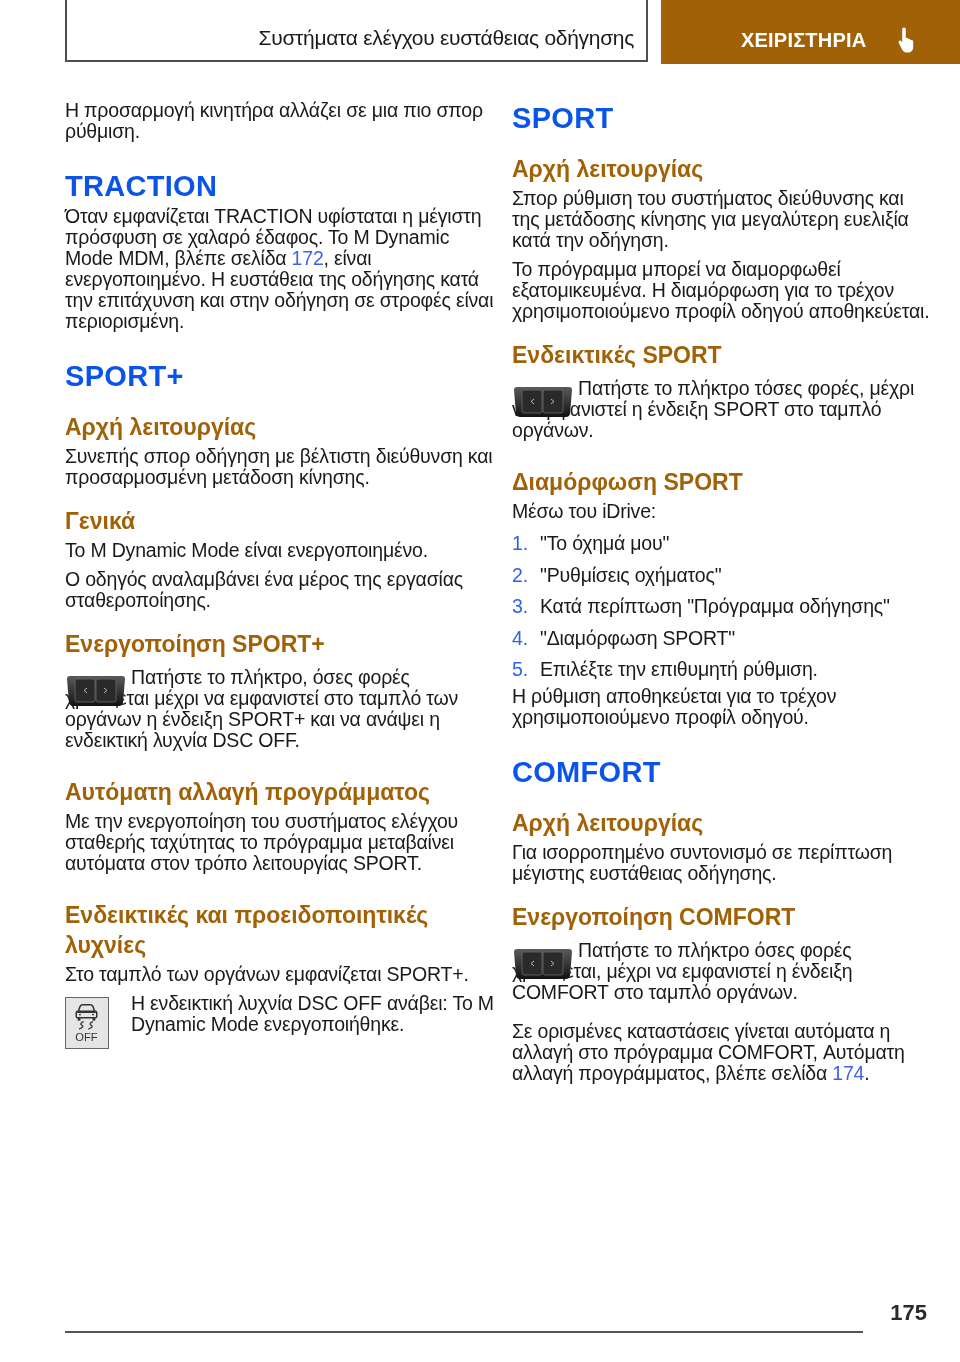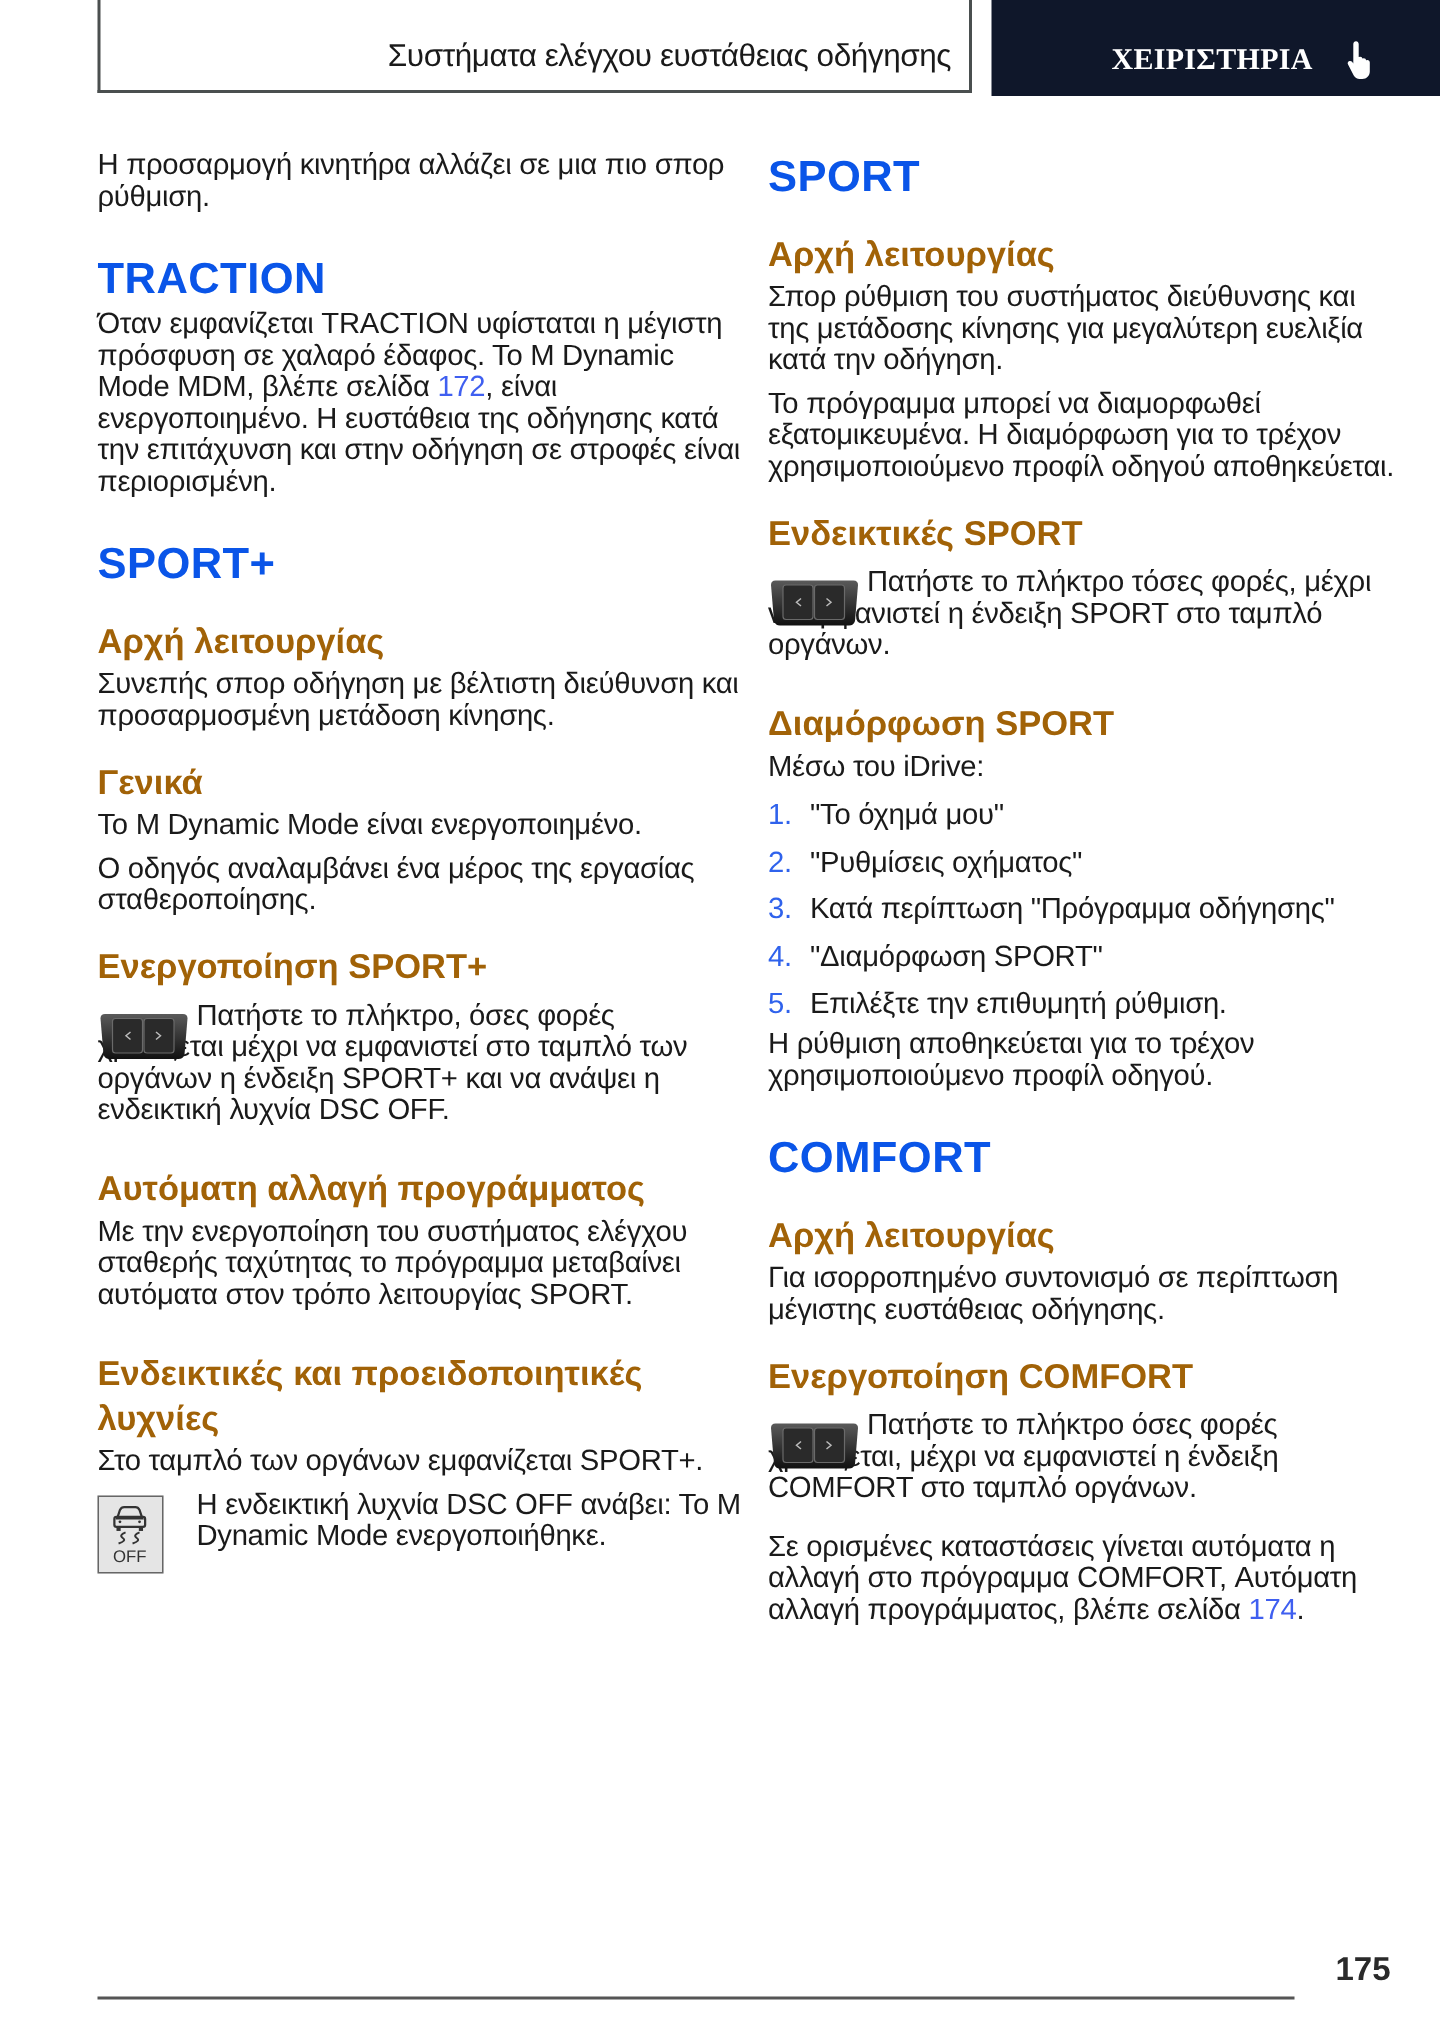--- a/index.html
+++ b/index.html
@@ -4,21 +4,21 @@
 <style>
   html, body { margin: 0; padding: 0; background: #ffffff; }
   body { width: 960px; height: 1362px; position: relative; overflow: hidden;
          font-family: "Liberation Sans", sans-serif; color: #1a1a1a; }
 
   
   .hdr-left { position: absolute; left: 65px; top: -2px; width: 583px; height: 64px;
               border: 2px solid #4a4f4f; border-top: none; box-sizing: border-box; background:#fff; }
   .hdr-left .t { position: absolute; right: 12px; bottom: 10px; font-size: 21px; color: #1a1a1a;
                  letter-spacing: -0.3px; }
-  .hdr-right { position: absolute; left: 661px; top: 0; width: 299px; height: 64px; background: #0f172a; font-family: Liberation Serif, serif; }
+  .hdr-right { position: absolute; left: 661px; top: 0; width: 299px; height: 64px; background: #a16207; }
   .hdr-right .t { position: absolute; left: 80px; bottom: 12px; font-size: 20px; font-weight: bold;
                   color: #fff; letter-spacing: 0.2px; }
   .hdr-right .hand { position: absolute; left: 236px; top: 26px; width: 22px; height: 28px; }
 
   
   .col { position: absolute; top: 100px; width: 430px; }
   .col.left { left: 65px; }
   .col.right { left: 512px; width: 420px; }
 
   p { margin: 0; font-size: 19.5px; line-height: 21px; letter-spacing: -0.2px; }

